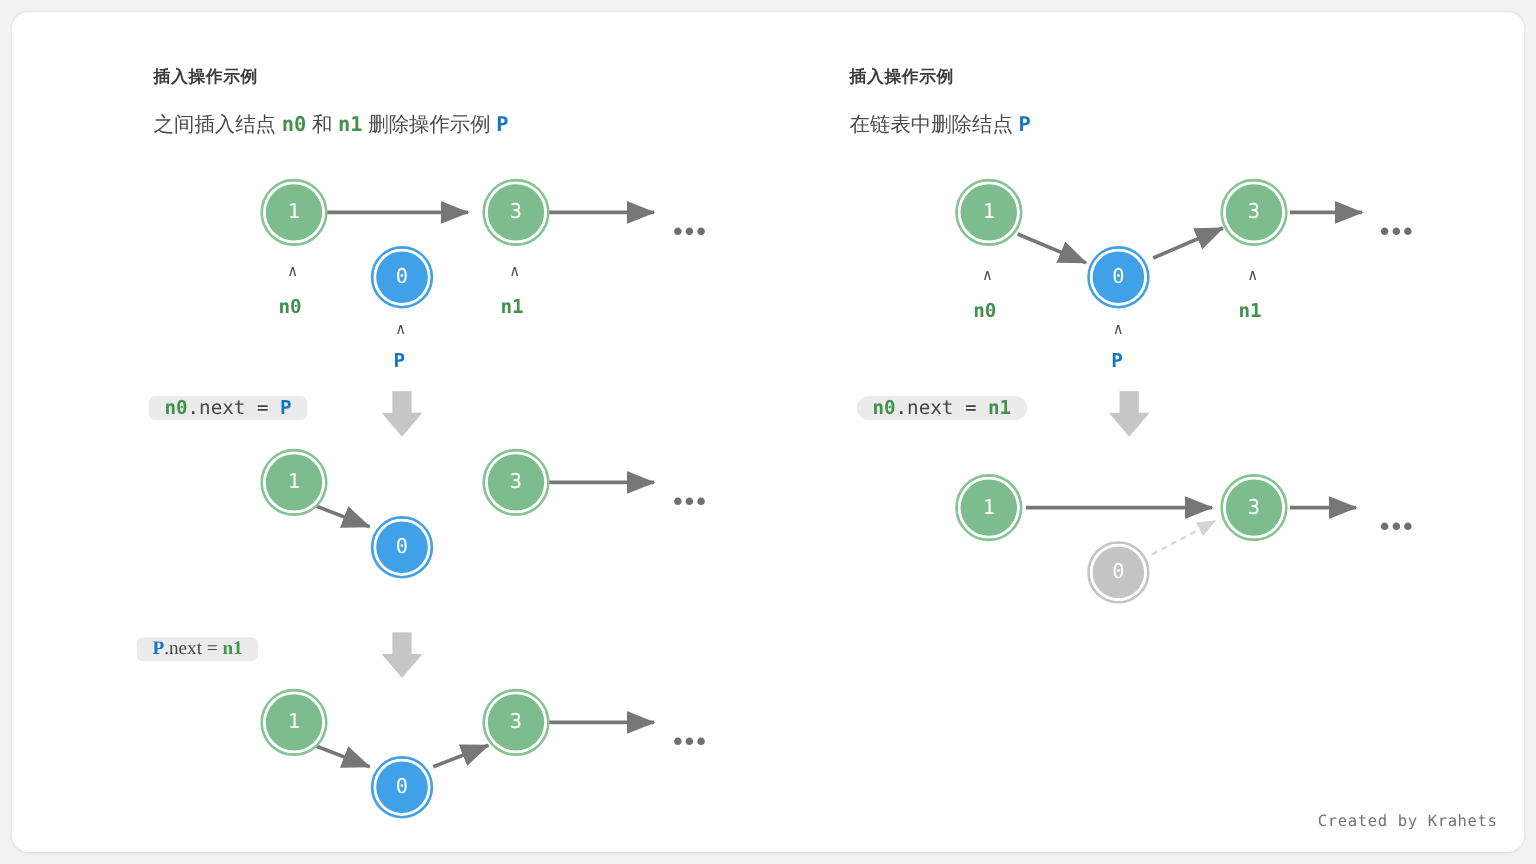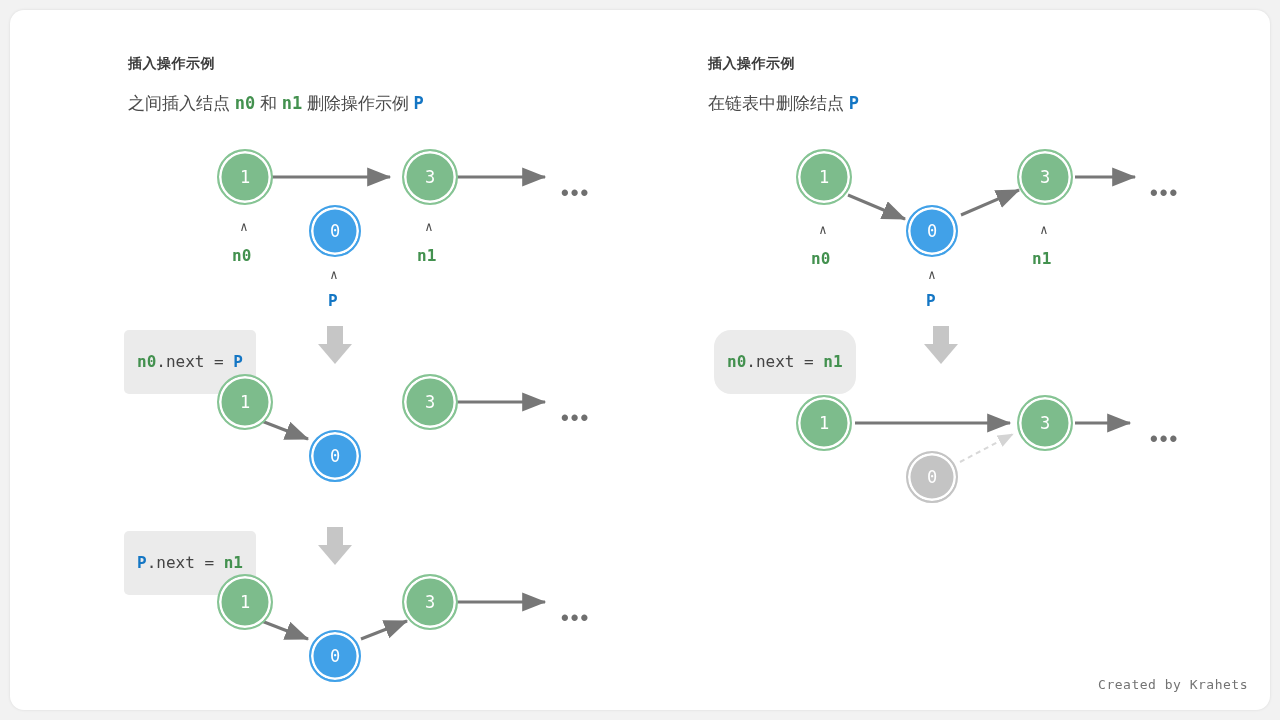--- a/index.html
+++ b/index.html
@@ -117,21 +117,21 @@
     white-space: nowrap;
   }
   .ptr-green { color: #43914f; }
   .ptr-blue  { color: #1476c4; }
 
   
   .code-chip {
     position: absolute;
     background: #ebebeb;
     border-radius: 5px;
-    padding: 22px 13px;
+    padding: 0 13px;
     font-family: "DejaVu Sans Mono", "Liberation Mono", monospace;
     font-size: 16px;
     color: #444444;
     white-space: nowrap;
     line-height: 1.25;
   }
   .code-chip .green-tok { font-weight: bold; }
   .code-chip .blue-tok  { font-weight: bold; }
 
   
@@ -226,21 +226,21 @@
   <div class="down-arrow" style="left:308px; top:316px;">
     <div class="shaft"></div>
       <div class="head"></div>
   </div>
 
   <div class="node node-green" style="left:207px; top:364px;">1</div>
   <div class="node node-blue" style="left:299px; top:420px;">0</div>
   <div class="node node-green" style="left:392px; top:364px;">3</div>
   <div class="ellipsis" style="left:551px; top:397px;">•••</div>
 
-  <div class="code-chip" style="left:114px; top:521px;">
+  <div class="code-chip" style="left:104px; top:521px;font-family:Liberation Serif, serif;">
     <span class="blue-tok">P</span><span>.next = </span><span class="green-tok">n1</span>
   </div>
   <div class="down-arrow" style="left:308px; top:517px;">
     <div class="shaft"></div>
       <div class="head"></div>
   </div>
 
   <div class="node node-green" style="left:207px; top:564px;">1</div>
   <div class="node node-blue" style="left:299px; top:620px;">0</div>
   <div class="node node-green" style="left:392px; top:564px;">3</div>

